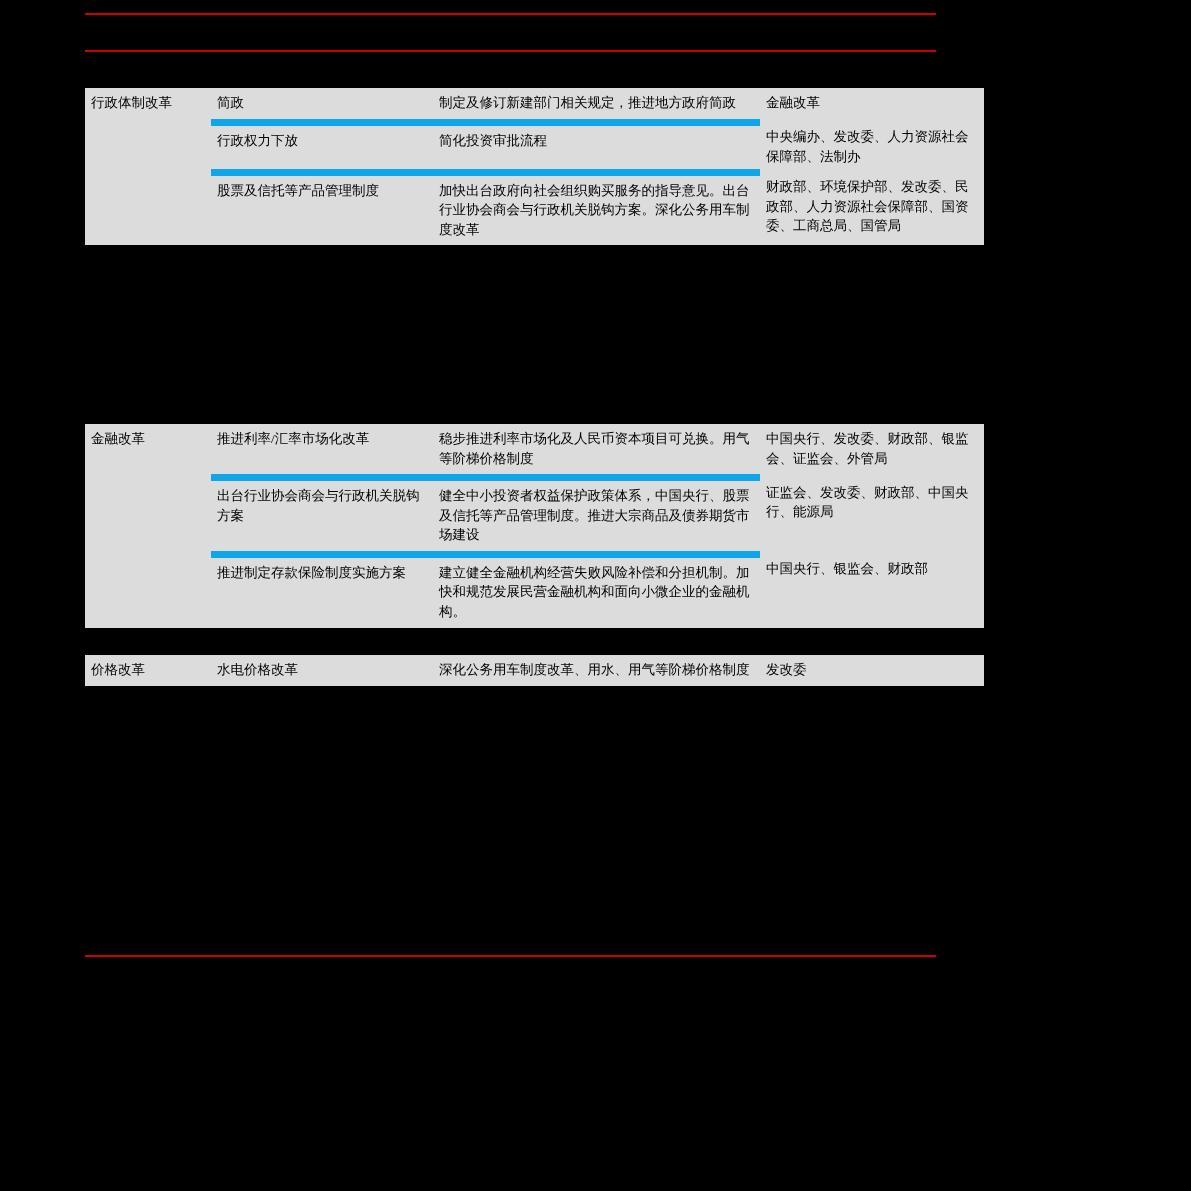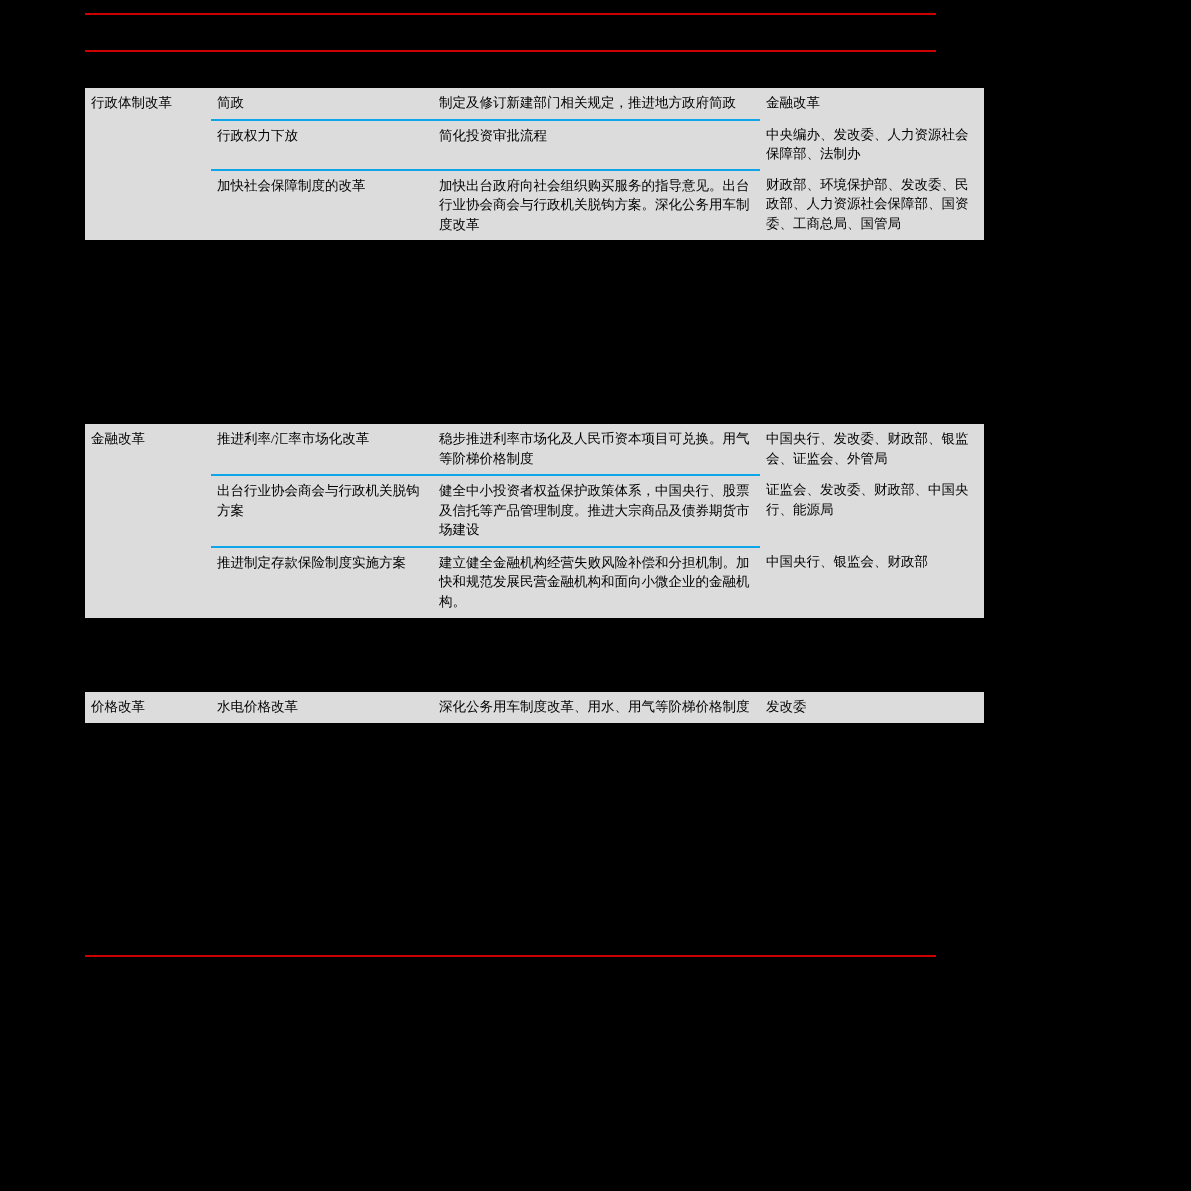--- a/index.html
+++ b/index.html
@@ -59,30 +59,30 @@
     padding: 5px 6px 6px 6px;
     border: none;
   }
   table.block td.c0 { width: 114px; }
   table.block td.c1 { width: 210px; }
   table.block td.c2 { width: 315px; }
   table.block td.c3 { width: 212px; }
 
   .sep-top td.c1,
   .sep-top td.c2 {
-    border-top: 2px solid #0ea5e9;
+    border-top: 7px solid #0ea5e9;
     font-family: Liberation Serif, serif;
   }
   .sep-top-all td {
     border-top: 1px solid #000000;
   }
 
   #table-admin  { left: 85px; top: 88px;  width: 851px; }
   #table-fin    { left: 85px; top: 424px; width: 851px; }
-  #table-price  { left: 85px; top: 692px; width: 851px; }
+  #table-price  { left: 85px; top: 655px; width: 851px; }
 
   .nowrap-title { white-space: nowrap; }
 </style>
 </head>
 <body>
 
 <div class="page">
 
   <div class="rule-red top1"></div>
   <div class="rule-red top2"></div>
@@ -94,21 +94,21 @@
       <td class="c1">简政</td>
       <td class="c2">制定及修订新建部门相关规定，推进地方政府简政</td>
       <td class="c3" rowspan="1">金融改革</td>
     </tr>
     <tr class="sep-top">
       <td class="c1">行政权力下放</td>
       <td class="c2">简化投资审批流程</td>
       <td class="c3">中央编办、发改委、人力资源社会保障部、法制办</td>
     </tr>
     <tr class="sep-top">
-      <td class="c1">加快社会保障制度的改革</td>
+      <td class="c1">股票及信托等产品管理制度</td>
       <td class="c2">加快出台政府向社会组织购买服务的指导意见。出台行业协会商会与行政机关脱钩方案。深化公务用车制度改革</td>
       <td class="c3">财政部、环境保护部、发改委、民政部、人力资源社会保障部、国资委、工商总局、国管局</td>
     </tr>
   </tbody>
     </table>
 
   <div class="rule-thin r1"></div>
   <div class="rule-thin r2"></div>
   <div class="rule-thin r3"></div>
 

